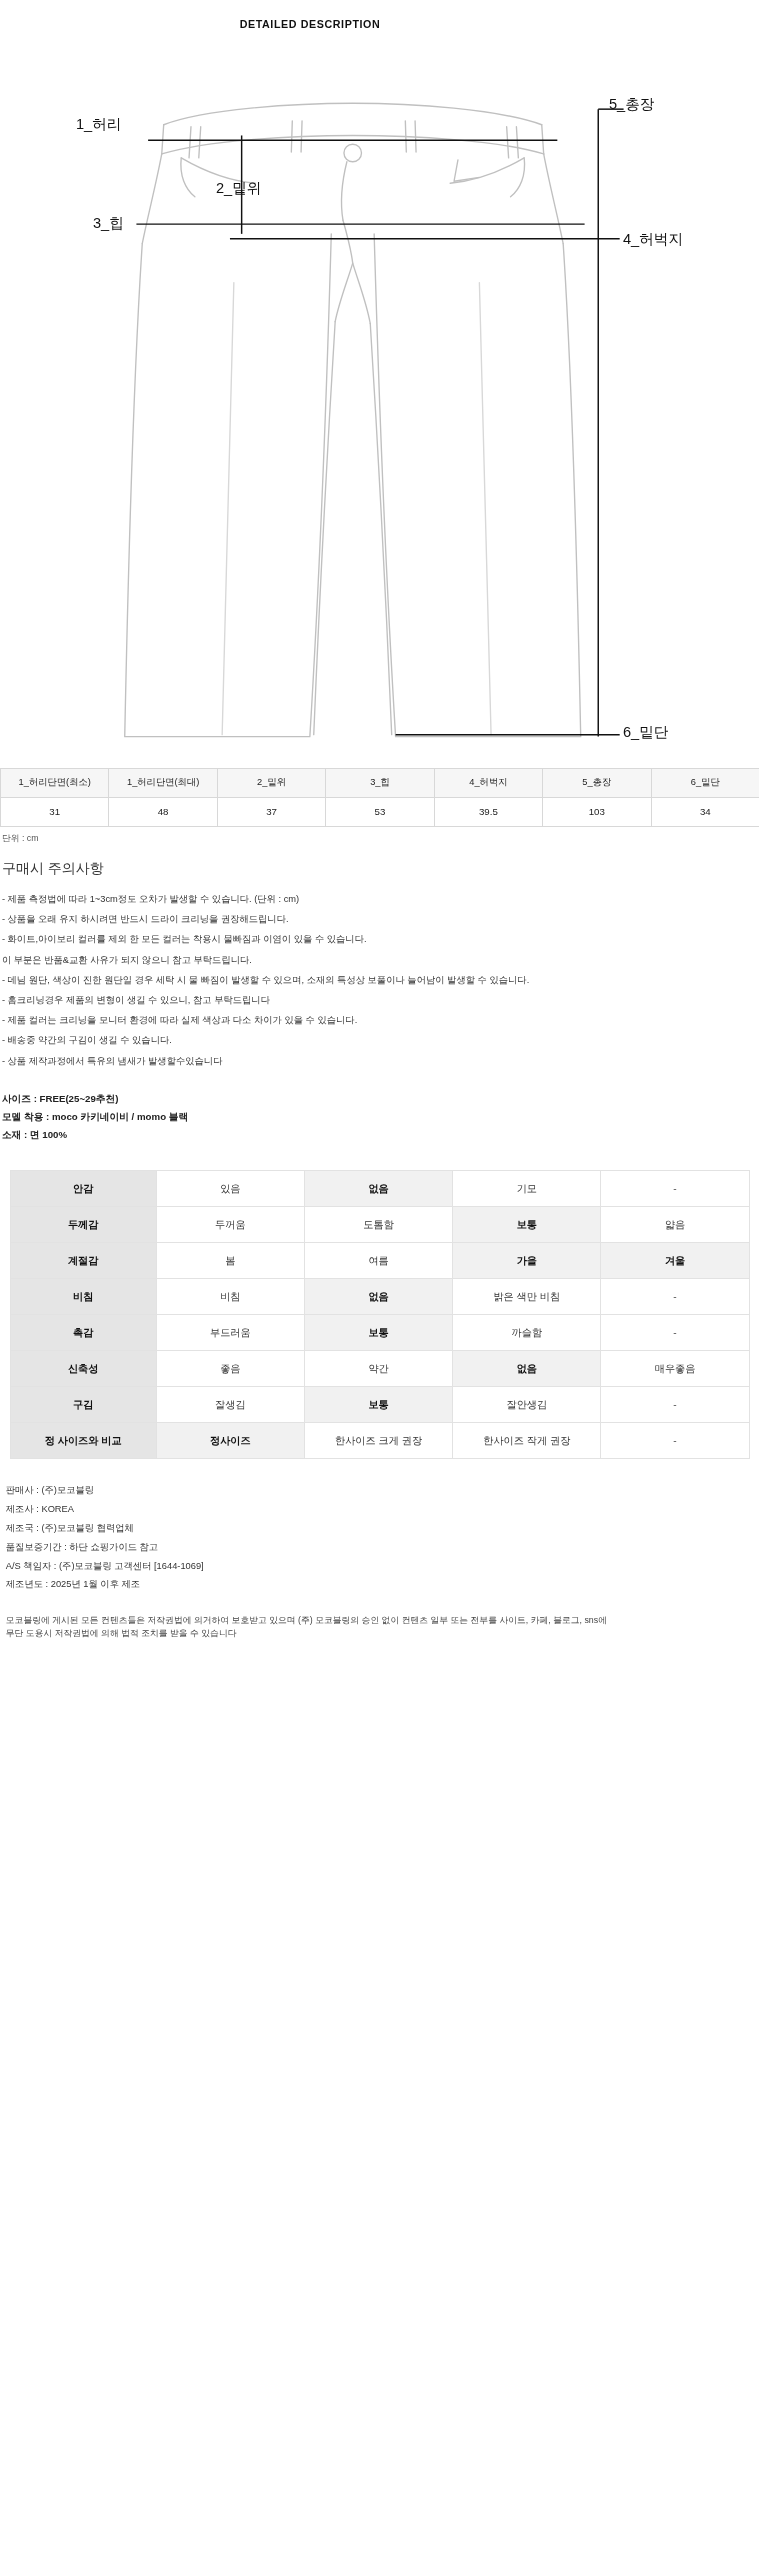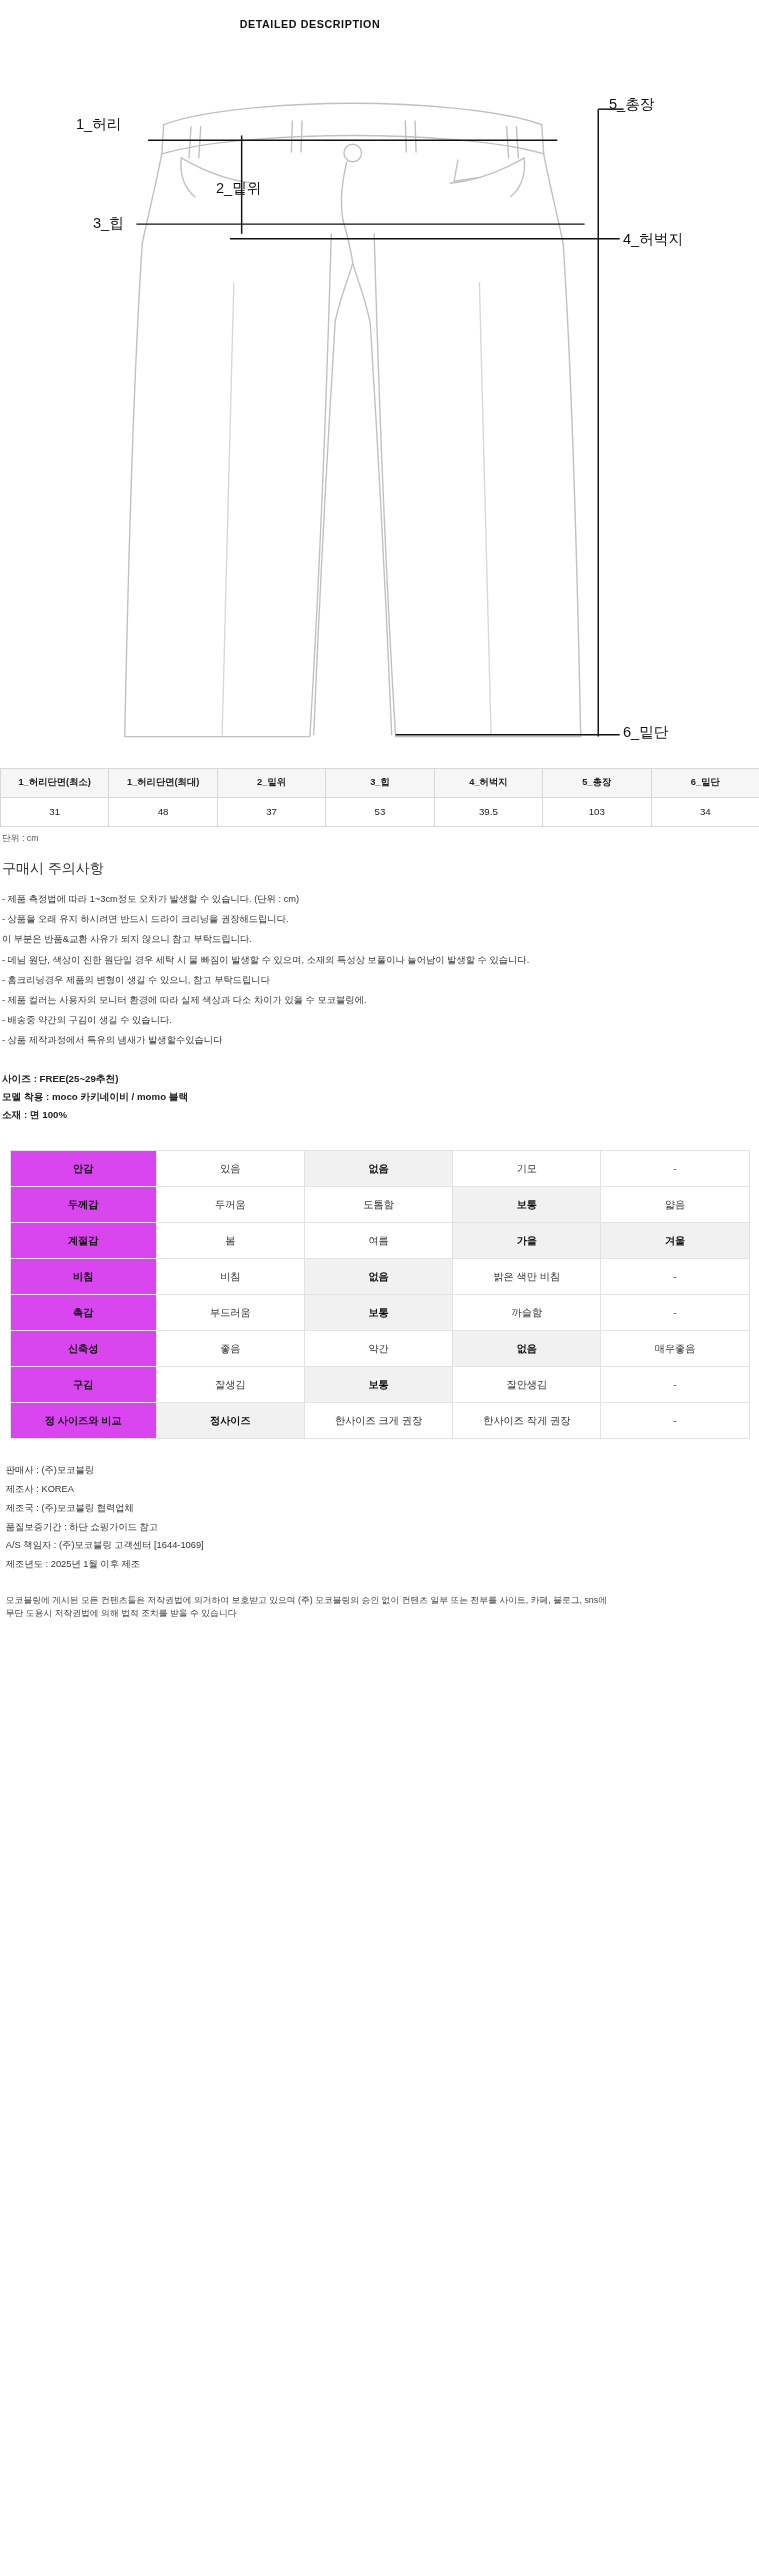--- a/index.html
+++ b/index.html
@@ -64,21 +64,21 @@
   .meas-table th, .meas-table td {
     border: 1px solid #d8d8d8;
     text-align: center;
     font-size: 9.7px;
     color: #222;
     height: 29px;
     padding: 0 1.9px;
   }
   .meas-table th {
     background: #f6f6f6;
-    font-weight: bold;
+    font-weight: normal;
     font-size: 9.3px;
   }
   .meas-table td { background: #ffffff; font-size: 9.7px; }
   .unit-note {
     font-size: 8.8px;
     color: #555;
     padding: 5.8px 1.9px 0 1.9px;
   }
 
   
@@ -118,21 +118,21 @@
     border: 1px solid #e2e2e2;
     height: 36px;
     text-align: center;
     font-size: 10.2px;
     color: #333;
     background: #ffffff;
   }
   .attr-table td.head {
     font-weight: bold;
     color: #111;
-    background: #d946ef;
+    background: #e5e5e5;
     width: 146px;
     text-align: center;
   }
   .attr-table td.sel {
     font-weight: bold;
     color: #111;
     background: #f1f1f1;
   }
   .attr-table td.dash { color: #555; }
 
@@ -256,24 +256,25 @@
         <td>34</td>
       </tr>
     </tbody>
   </table>
   <div class="unit-note">단위 : cm</div>
 
   <div class="notice">
     <div class="notice-title">구매시 주의사항</div>
     <p>- 제품 측정법에 따라 1~3cm정도 오차가 발생할 수 있습니다. (단위 : cm)</p>
     <p>- 상품을 오래 유지 하시려면 반드시 드라이 크리닝을 권장해드립니다.</p>
+    <p>- 화이트,아이보리 컬러를 제외 한 모든 컬러는 착용시 물빠짐과 이염이 있을 수 있습니다.</p>
     <p>이 부분은 반품&amp;교환 사유가 되지 않으니 참고 부탁드립니다.</p>
     <p>- 데님 원단, 색상이 진한 원단일 경우 세탁 시 물 빠짐이 발생할 수 있으며, 소재의 특성상 보풀이나 늘어남이 발생할 수 있습니다.</p>
     <p>- 홈크리닝경우 제품의 변형이 생길 수 있으니, 참고 부탁드립니다</p>
-    <p>- 제품 컬러는 사용자의 모니터 환경에 따라 실제 색상과 다소 차이가 있을 수 모코블링에.</p>
+    <p>- 제품 컬러는 크리닝을 모니터 환경에 따라 실제 색상과 다소 차이가 있을 수 있습니다.</p>
     <p>- 배송중 약간의 구김이 생길 수 있습니다.</p>
     <p>- 상품 제작과정에서 특유의 냄새가 발생할수있습니다</p>
   </div>
 
   <div class="specs">
     <p>사이즈 : FREE(25~29추천)</p>
     <p>모델 착용 : moco 카키네이비 / momo 블랙</p>
     <p>소재 : 면 100%</p>
   </div>
 

